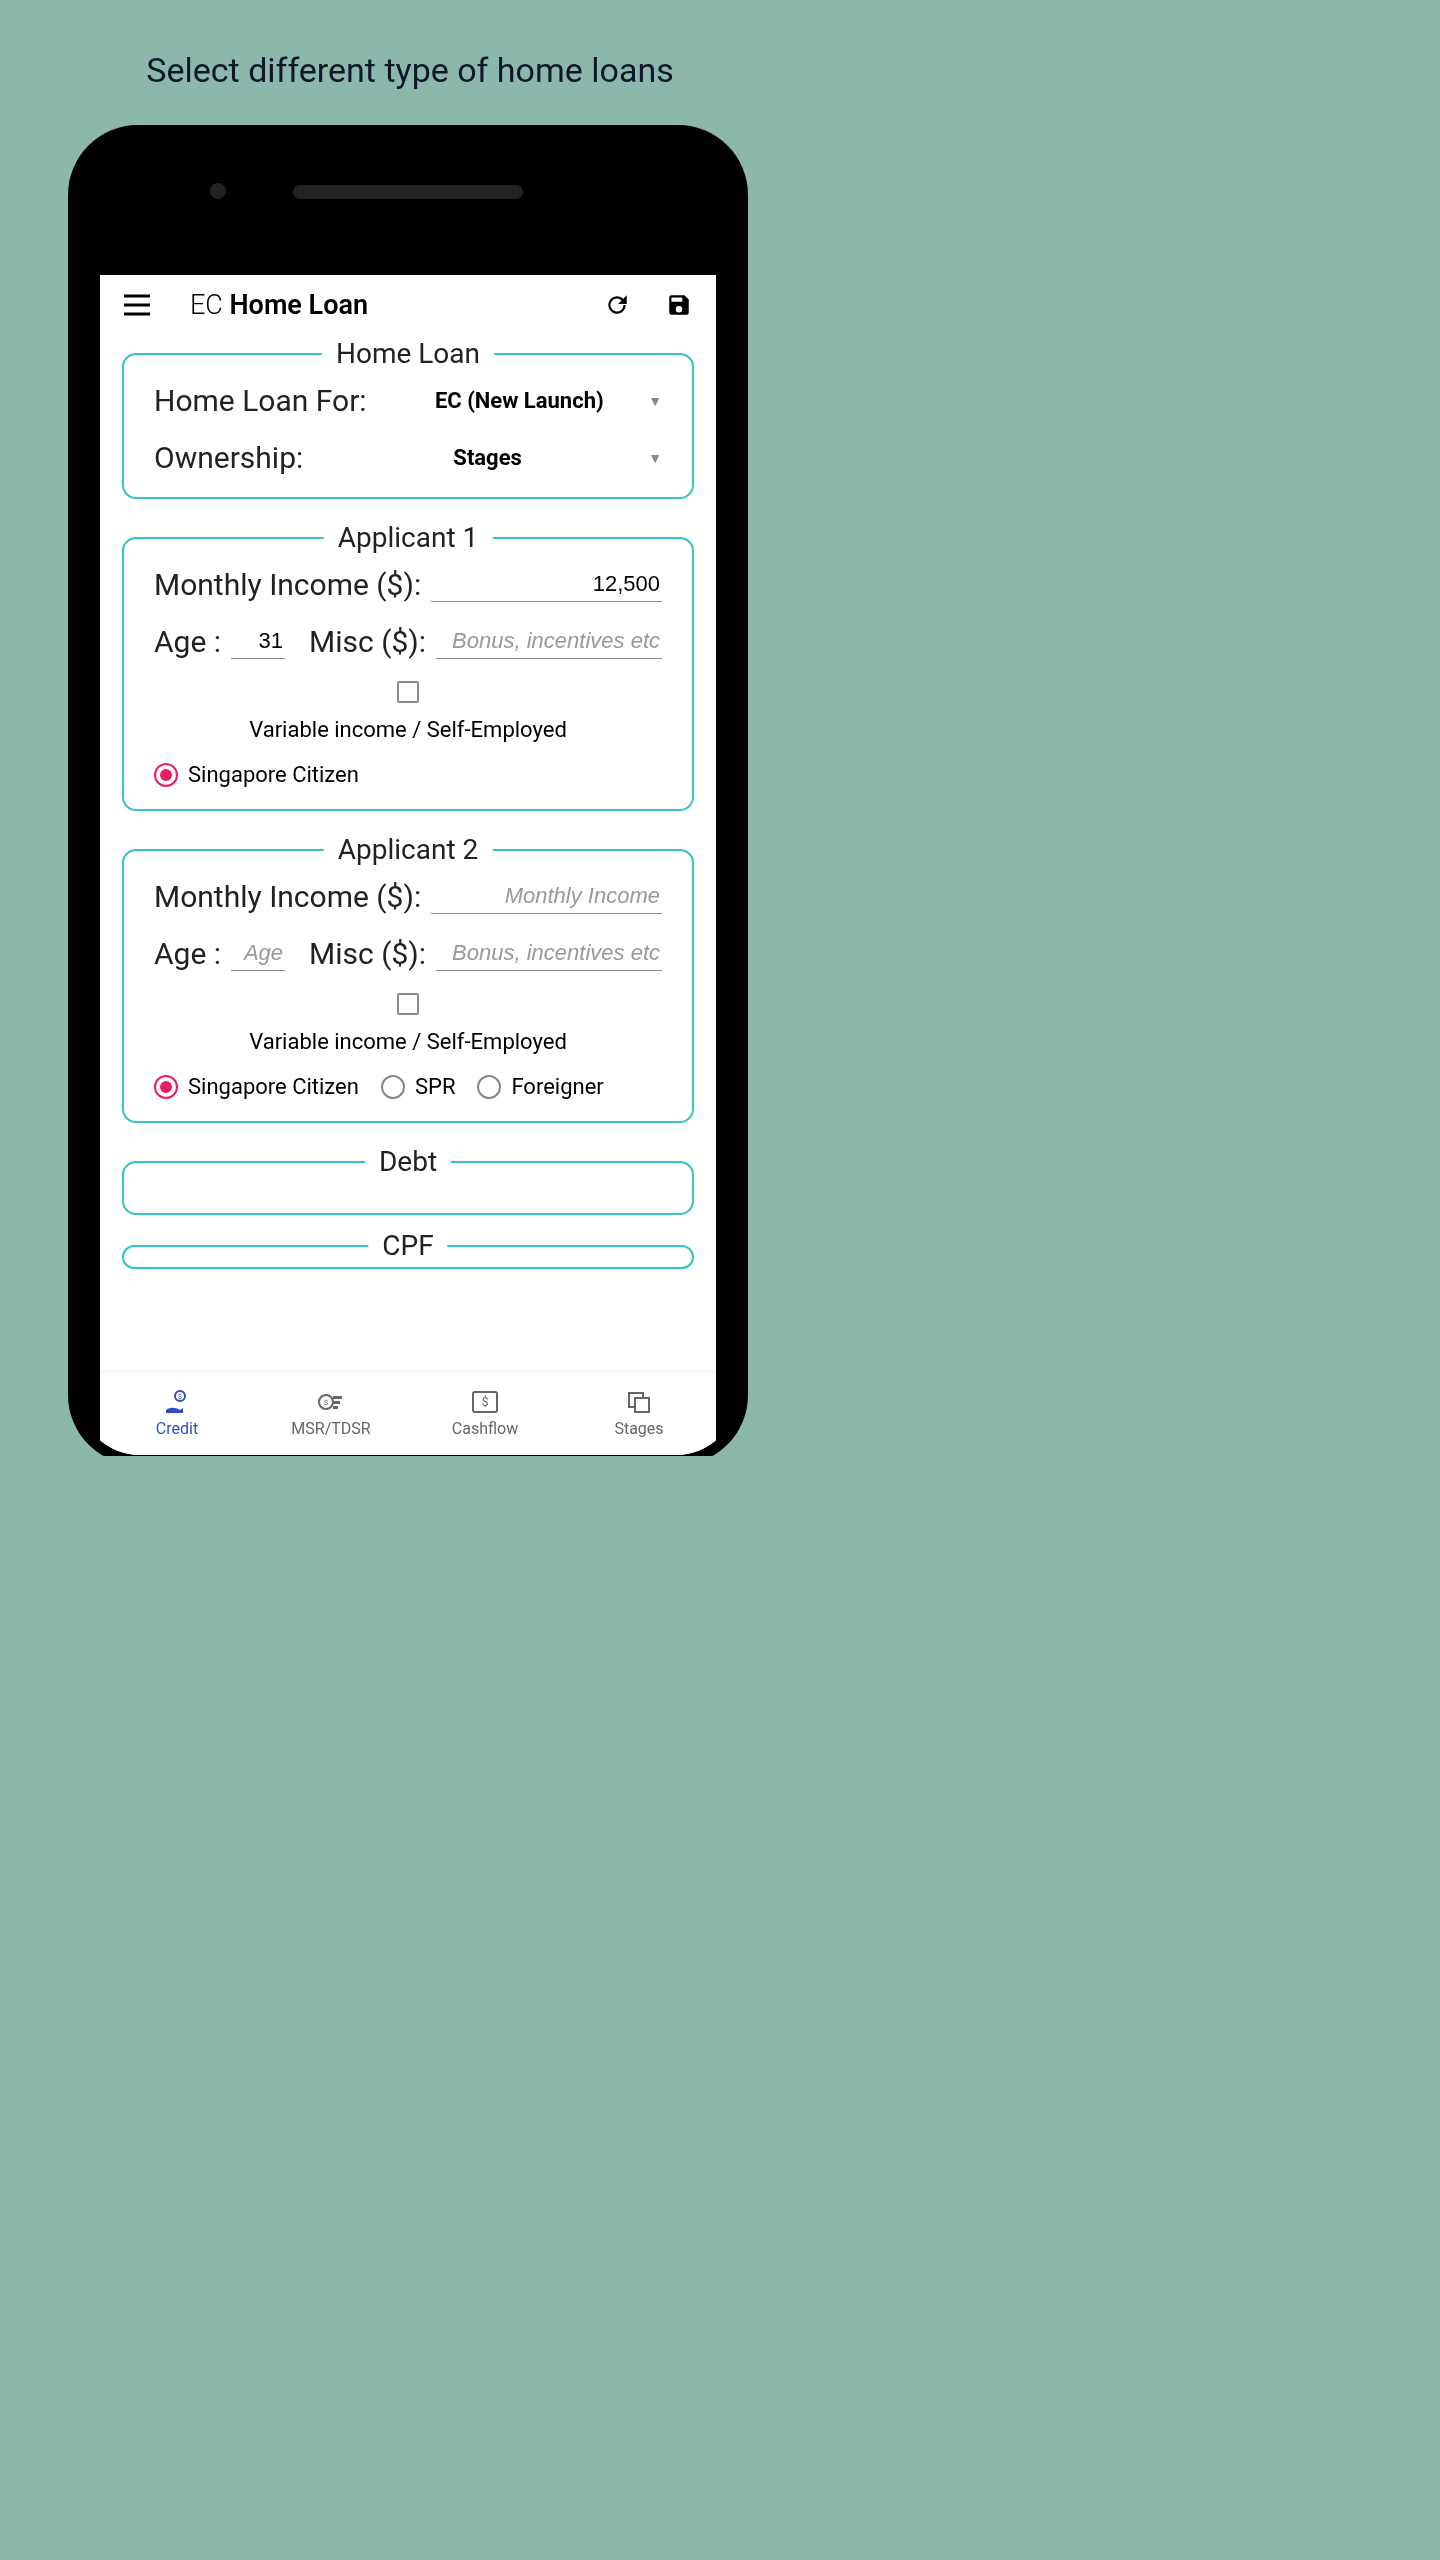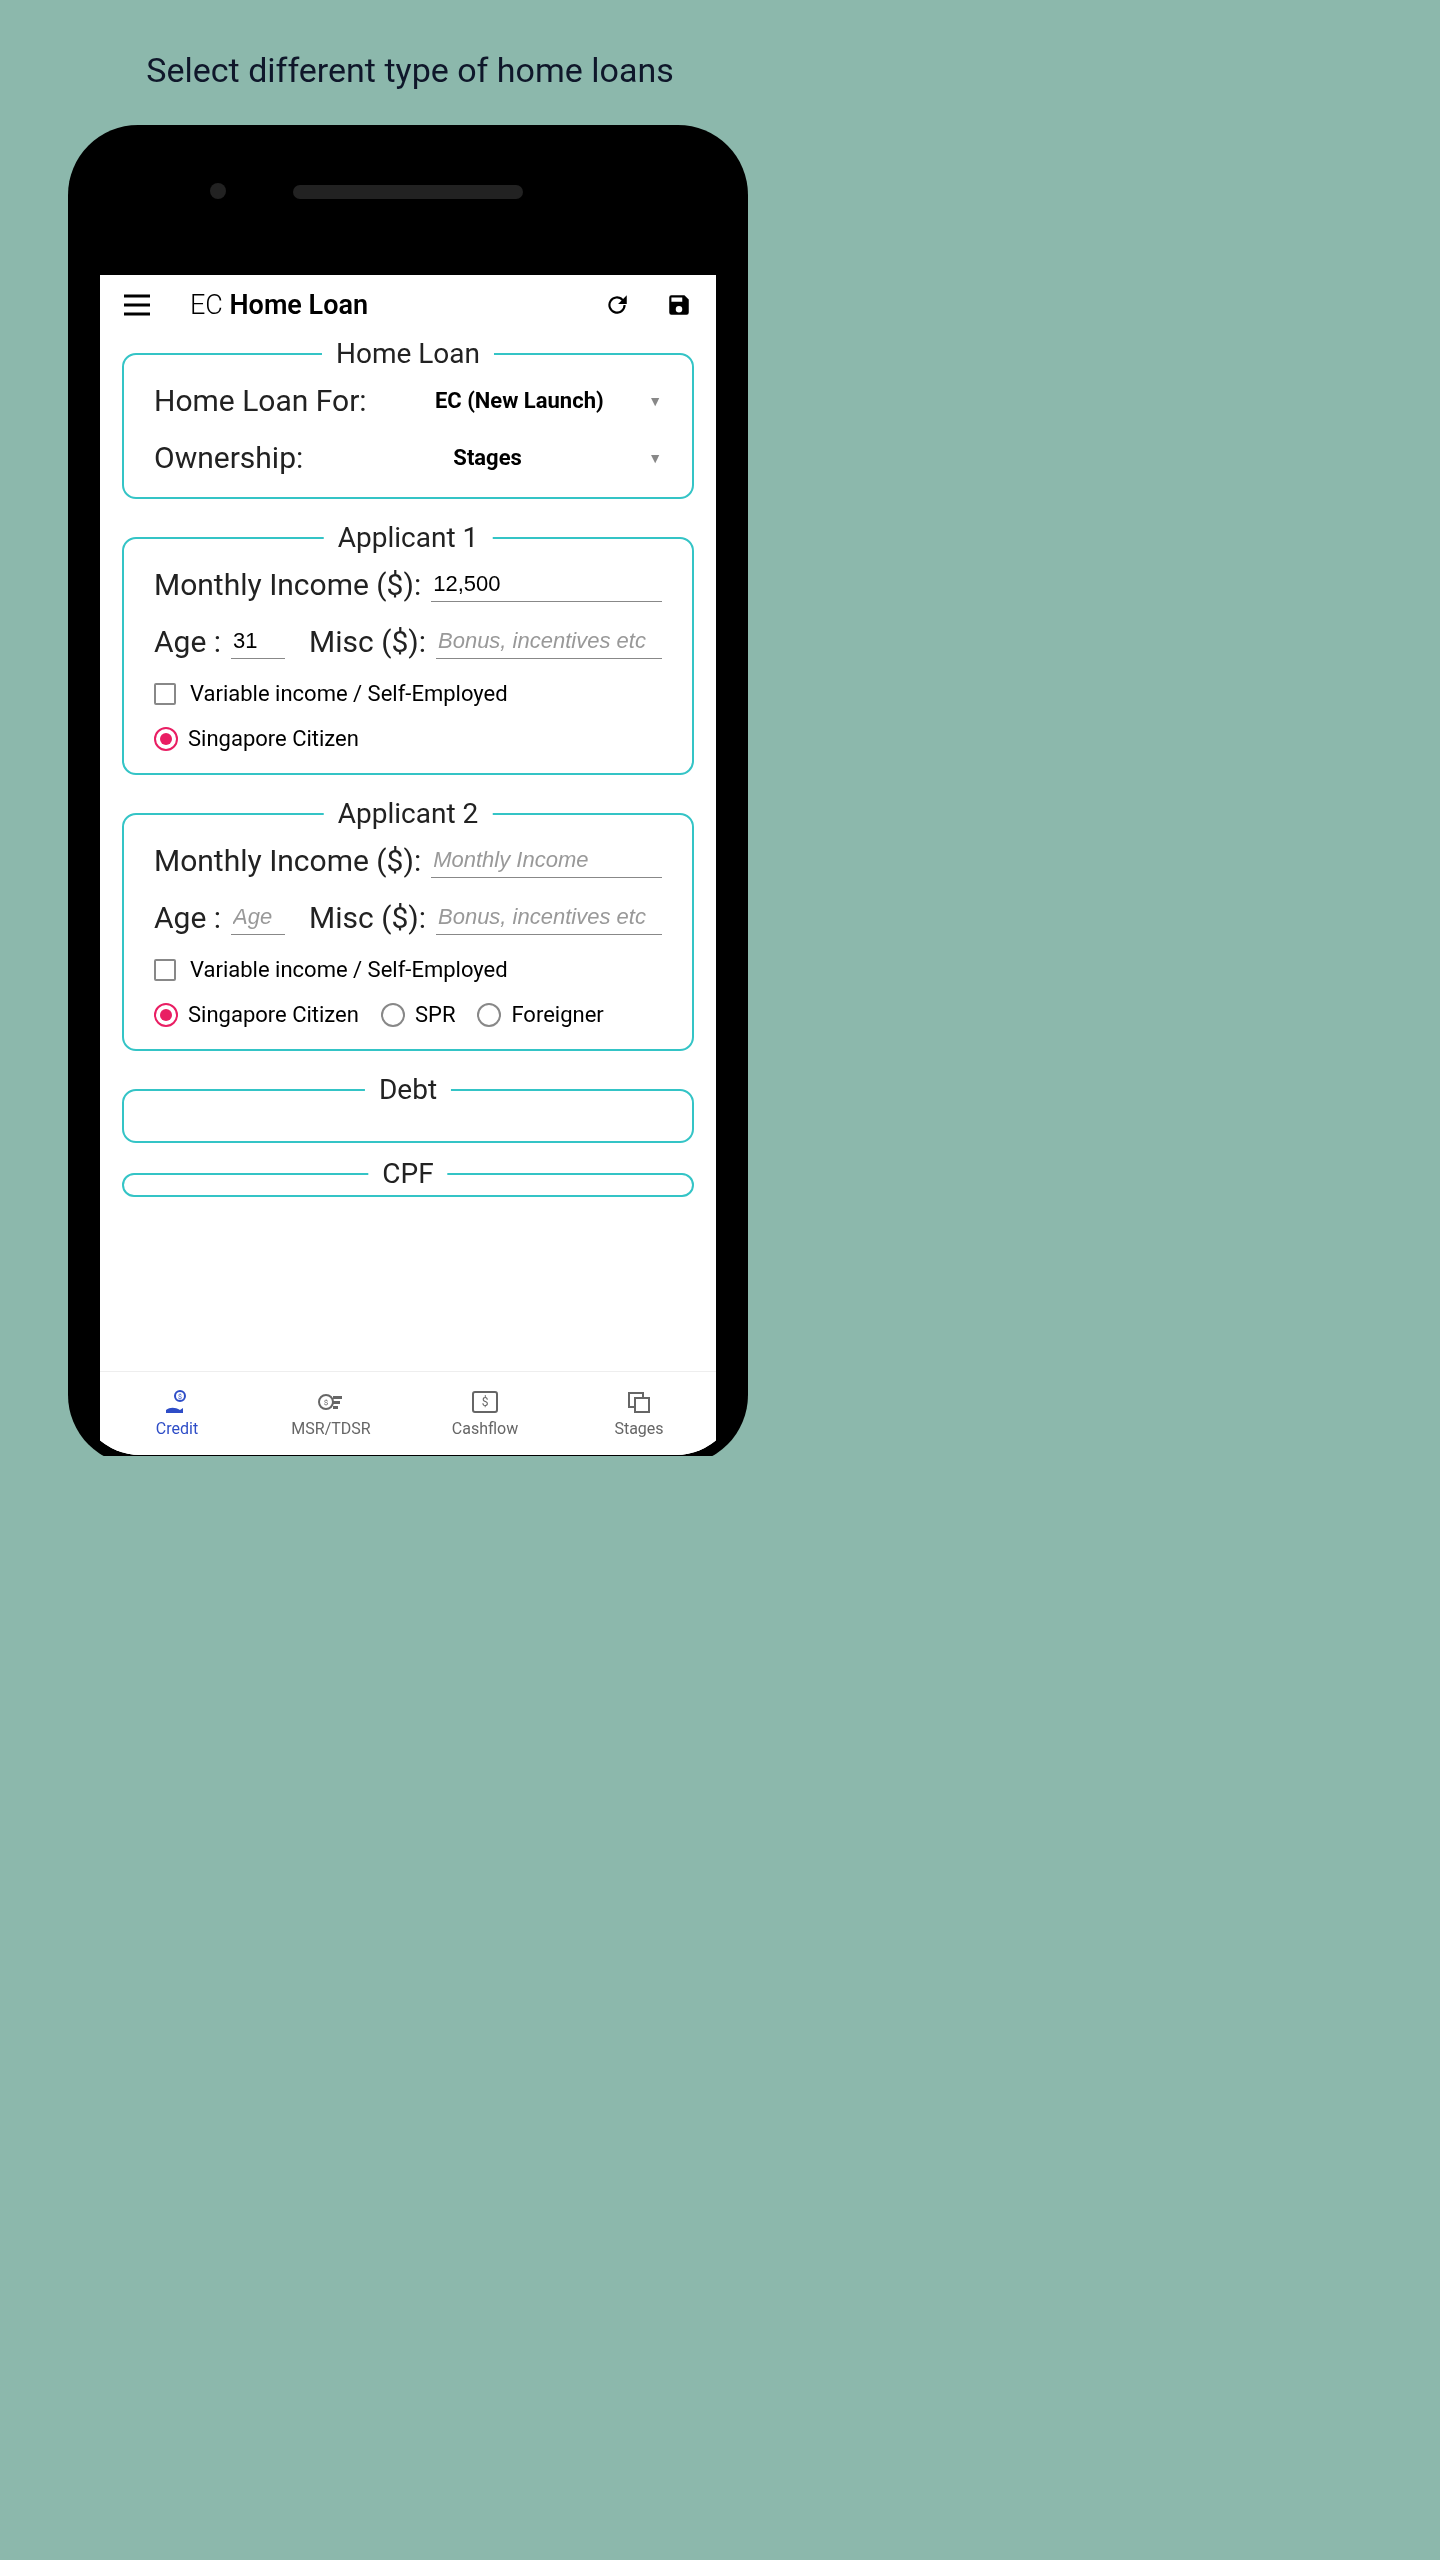--- a/index.html
+++ b/index.html
@@ -61,25 +61,25 @@
     .fieldset { border: 2px solid #34c4c6; border-radius: 14px; padding: 28px 30px 22px; margin: 20px 0 38px; position: relative; }
     .legend { position: absolute; top: -18px; left: 50%; transform: translateX(-50%); background: #fff; padding: 0 14px; font-size: 28px; font-weight: 400; color: #222; white-space: nowrap; }
 
     .row { display: flex; align-items: center; margin-bottom: 22px; gap: 10px; }
     .row:last-child { margin-bottom: 0; }
     .label { font-size: 30px; color: #222; }
     .dropdown-wrap { flex: 1; display: flex; justify-content: flex-start; align-items: center; position: relative; }
     .dropdown-val { font-size: 22px; font-weight: 700; text-align: center; flex: 1; }
     .chevron { position: absolute; right: 0; font-size: 14px; color: #888; }
 
-    .textfield { flex: 1; border: none; border-bottom: 1px solid #888; font-size: 22px; padding: 4px 2px; text-align: left; background: transparent; outline: none; min-width: 0; }
+    .textfield { flex: 1; border: none; border-bottom: 1px solid #888; font-size: 22px; padding: 4px 2px; text-align: right; background: transparent; outline: none; min-width: 0; }
     .textfield::placeholder { color: #999; font-style: italic; }
     .textfield.small { width: 54px; flex: 0 0 54px; }
 
-    .check-row { display: flex; align-items: center; gap: 14px; margin-top: 18px; }
+    .check-row { display: flex; align-items: center; gap: 14px; margin-top: 18px; flex-direction: column; }
     .checkbox { width: 22px; height: 22px; border: 2px solid #888; border-radius: 2px; flex: 0 0 22px; }
     .check-label { font-size: 22px; }
 
     .radio-group { display: flex; gap: 22px; margin-top: 20px; align-items: center; flex-wrap: wrap; }
     .radio { display: flex; align-items: center; gap: 10px; justify-content: space-between; }
     .radio-outer { width: 24px; height: 24px; border: 2.5px solid #888; border-radius: 50%; display: flex; align-items: center; justify-content: center; flex: 0 0 24px; }
     .radio-outer.selected { border-color: #e91e63; }
     .radio-inner { width: 12px; height: 12px; border-radius: 50%; background: #e91e63; }
     .radio-label { font-size: 22px; }
 

